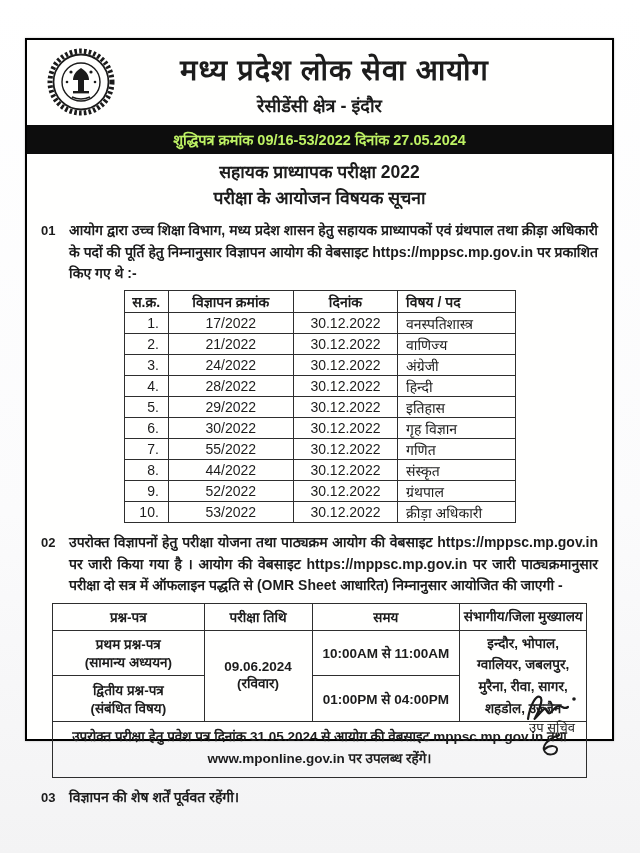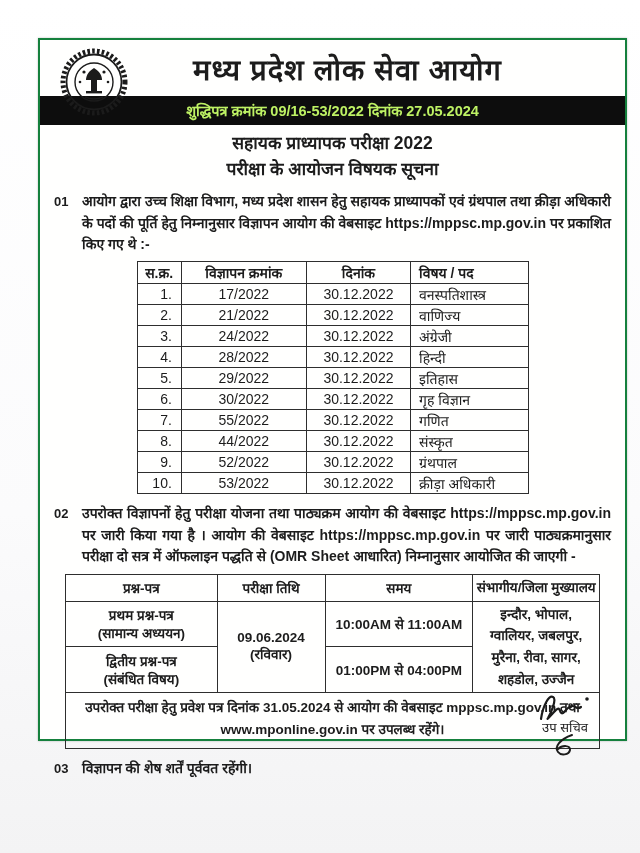--- a/index.html
+++ b/index.html
@@ -6,24 +6,24 @@
   body{
     width:640px;height:853px;
     background:linear-gradient(180deg,#ffffff 0%,#fbfbfc 60%,#f3f3f4 100%);
     font-family:"Liberation Sans","DejaVu Sans",sans-serif;
     color:#1c1c1c;
     position:relative;
     overflow:hidden;
   }
   .doc{
     position:absolute;
-    left:38px;top:38px;
+    left:25px;top:38px;
     width:589px;height:703px;
     background:#fffffe;
-    border:2px solid #15803d;
+    border:2px solid #000000;
     box-shadow:0 0 2px rgba(0,0,0,.25);
     box-sizing:border-box;
   }
   
   .hdr{position:relative;padding-top:6px;}
   .emblem{
     position:absolute;left:18px;top:6px;width:72px;height:72px;
   }
   .org-name{
     text-align:center;
@@ -130,20 +130,21 @@
         <rect x="33" y="34" width="6" height="12" fill="#1b1b1b"></rect>
         <rect x="28" y="45" width="16" height="2.4" fill="#1b1b1b"></rect>
         <circle cx="26" cy="26" r="1.6" fill="#1b1b1b"></circle>
         <circle cx="46" cy="26" r="1.6" fill="#1b1b1b"></circle>
         <circle cx="22" cy="36" r="1.3" fill="#1b1b1b"></circle>
         <circle cx="50" cy="36" r="1.3" fill="#1b1b1b"></circle>
         <path d="M27 51 q9 4 18 0" fill="none" stroke="#1b1b1b" stroke-width="1.6"></path>
       </svg>
     </span>
     <div class="org-name">मध्य प्रदेश लोक सेवा आयोग</div>
+    <div class="region-line">रेसीडेंसी क्षेत्र - इंदौर</div>
     <div class="bar">शुद्धिपत्र क्रमांक 09/16-53/2022 दिनांक 27.05.2024</div>
     <div class="exam-title">सहायक प्राध्यापक परीक्षा 2022</div>
     <div class="notice-title">परीक्षा के आयोजन विषयक सूचना</div>
   </div>
 
   <div class="para">
     <span class="num">01</span>
     <span class="txt">आयोग द्वारा उच्च शिक्षा विभाग, मध्य प्रदेश शासन हेतु सहायक प्राध्यापकों एवं ग्रंथपाल तथा क्रीड़ा अधिकारी के पदों की पूर्ति हेतु निम्नानुसार विज्ञापन आयोग की वेबसाइट https://mppsc.mp.gov.in पर प्रकाशित किए गए थे :-</span>
   </div>
 

